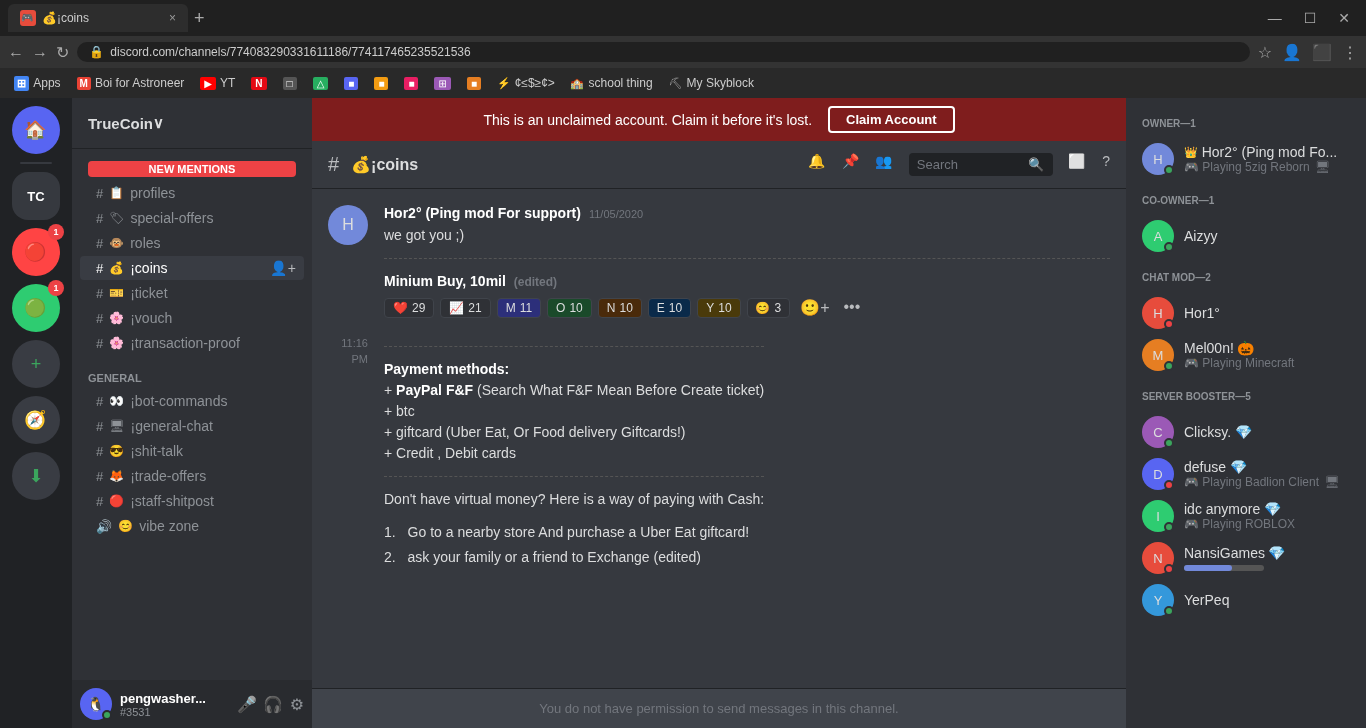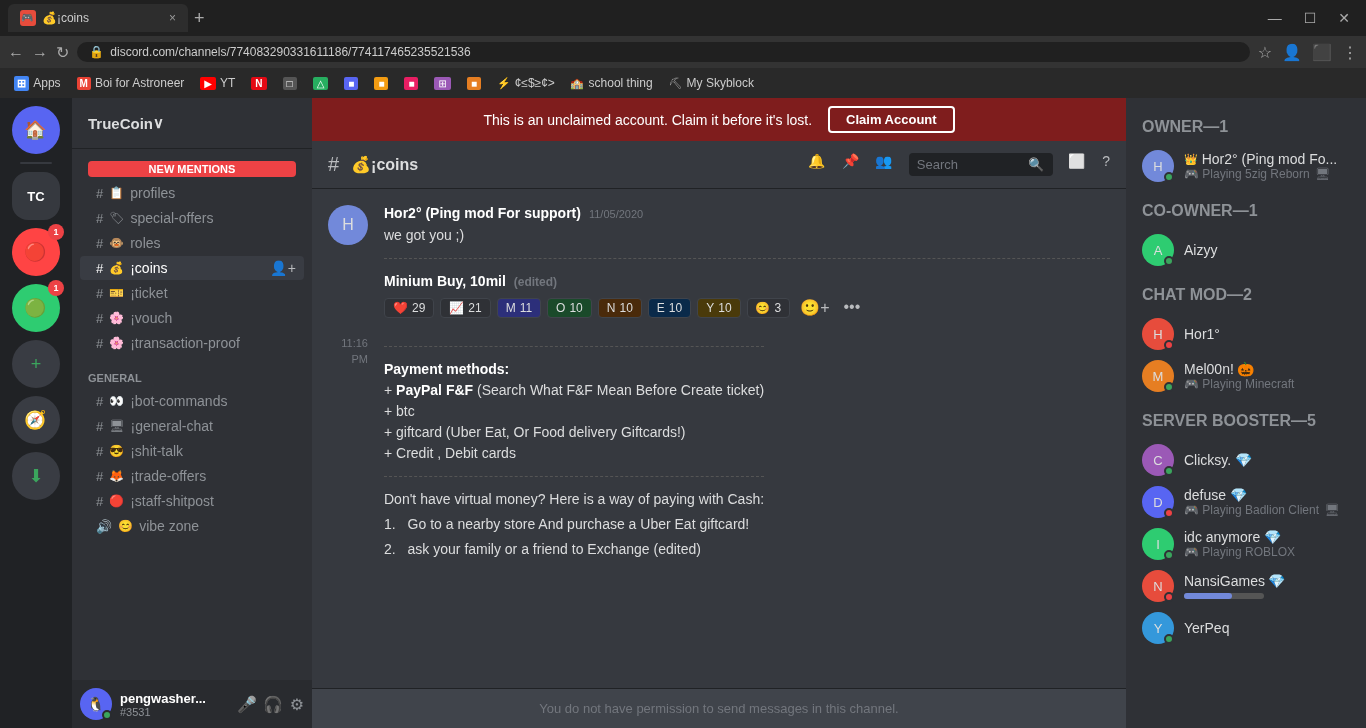--- a/index.html
+++ b/index.html
@@ -296,21 +296,21 @@
     }
 
     
     .members-sidebar {
       width: 240px;
       background: #2f3136;
       padding: 16px 8px;
       overflow-y: auto;
     }
     .member-section-title {
-      font-size: 16px;
+      font-size: 10px;
       font-weight: 700;
       text-transform: uppercase;
       color: #8e9297;
       padding: 4px 8px;
       margin-bottom: 6px;
     }
     .member-item {
       display: flex;
       align-items: center;
       gap: 10px;
@@ -600,21 +600,21 @@
         </div>
         <div>
           <hr class="msg-divider">
           <div class="msg-text"><b>Payment methods:</b></div>
           <div class="msg-text">+ <b>PayPal F&amp;F</b> (Search What F&amp;F Mean Before Create ticket)</div>
           <div class="msg-text">+ btc</div>
           <div class="msg-text">+ giftcard (Uber Eat, Or Food delivery Giftcards!)</div>
           <div class="msg-text">+ Credit , Debit cards</div>
           <hr class="msg-divider">
           <div class="msg-text">Don't have virtual money? Here is a way of paying with Cash:</div>
-          <div class="msg-text" style="margin-top:4px;">
+          <div class="msg-text" style="margin-top:12px;">
             <span style="margin-right:8px;">1.</span>
             <span>Go to a nearby store And purchase a Uber Eat giftcard!</span>
           </div>
           <div class="msg-text" style="margin-top:4px;">
             <span style="margin-right:8px;">2.</span>
             <span>ask your family or a friend to Exchange (edited)</span>
           </div>
         </div>
       </div>
     </div>

